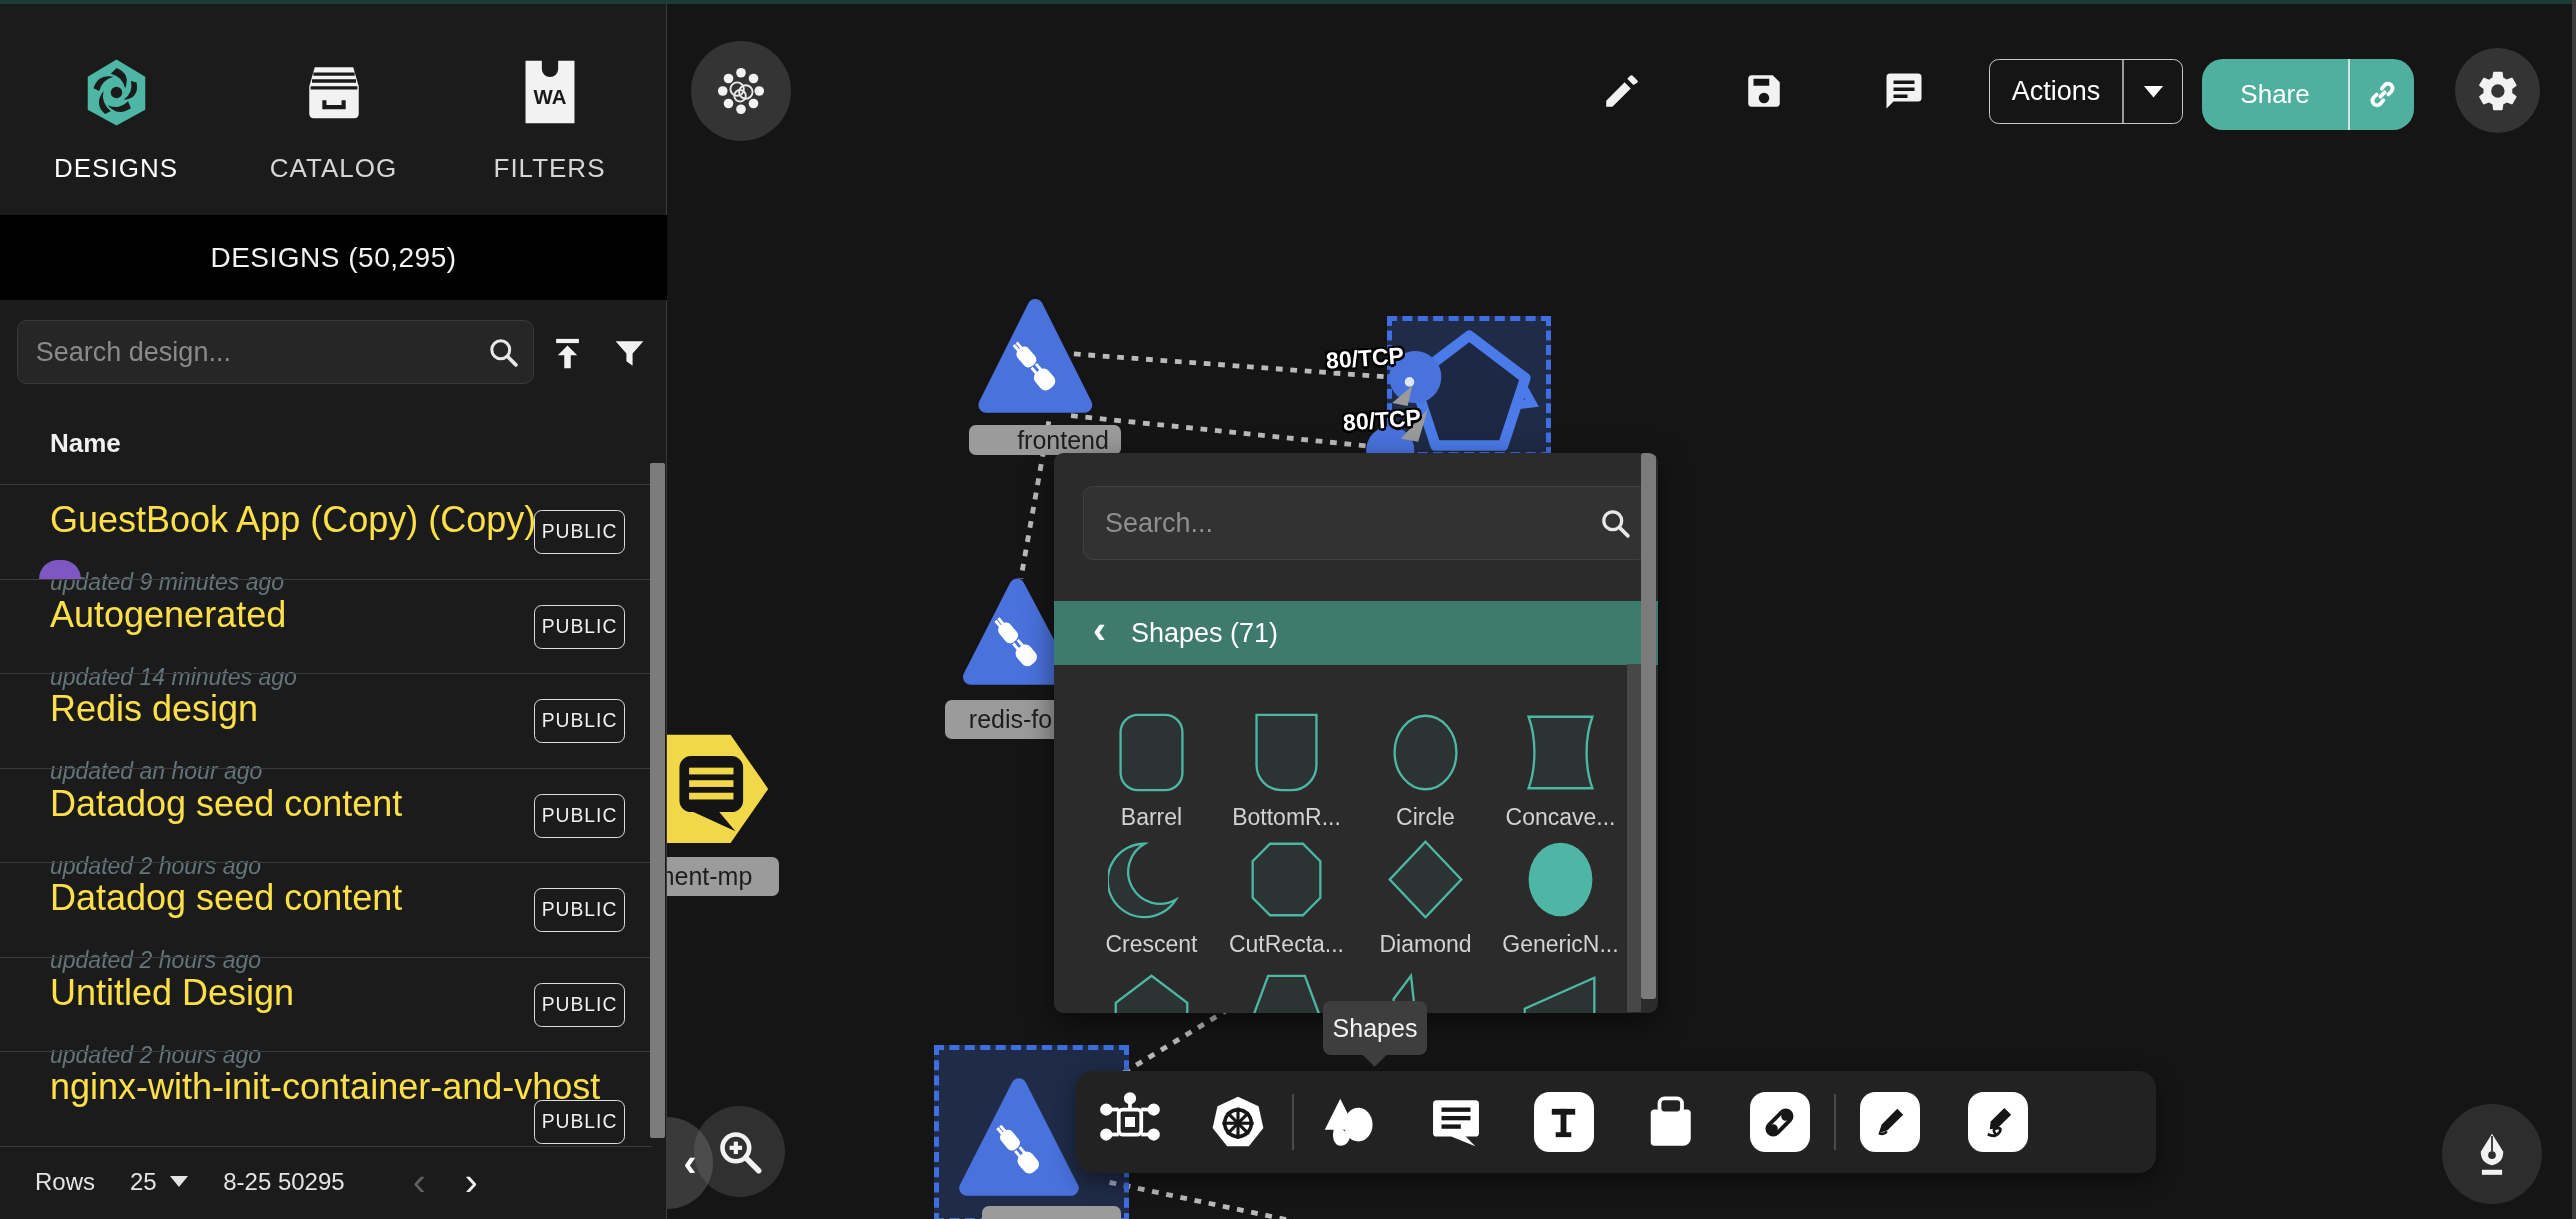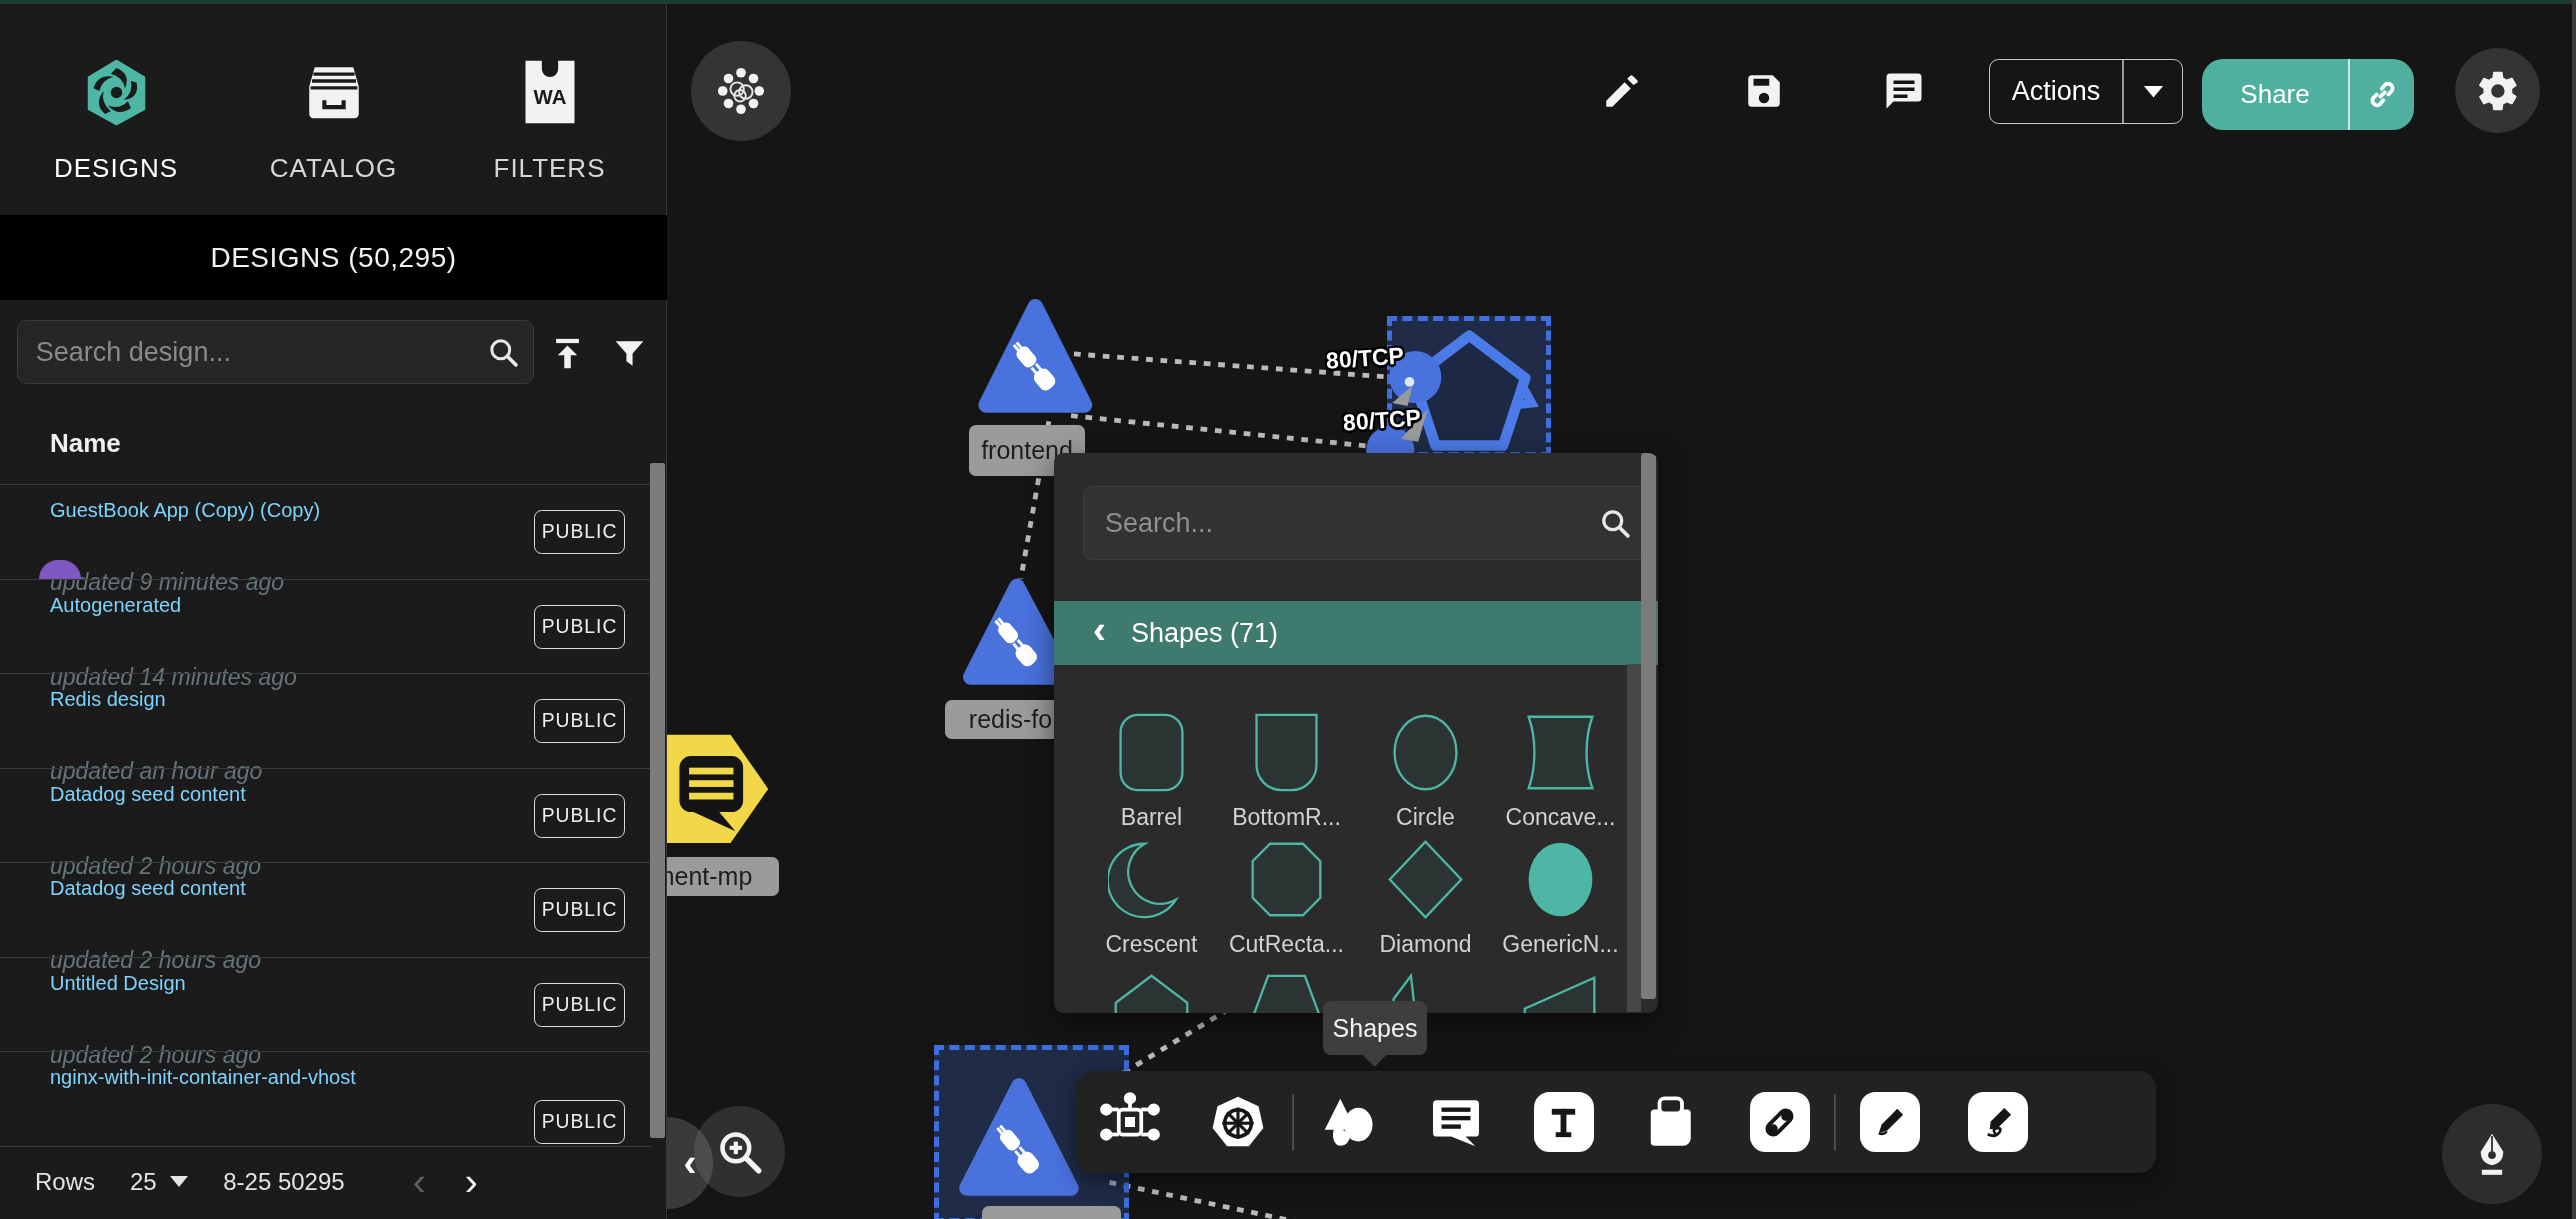--- a/index.html
+++ b/index.html
@@ -25,21 +25,21 @@
 
   #searchwrap{left:17.4px;top:320px;width:517px;height:64px;background:#262626;border:1.9px solid #3a3a3a;border-radius:9.6px;display:flex;align-items:center;box-sizing:border-box;}
   #searchwrap input{flex:1;background:transparent;border:none;outline:none;color:#cfcfcf;font-size:27px;padding:0 17.4px;font-family:"Liberation Sans",sans-serif;}
   #searchwrap input::placeholder{color:#8a8a8a;}
   .sb-ic{display:flex;align-items:center;justify-content:center;}
 
   #name-hdr{left:50px;top:428px;font-size:26px;font-weight:bold;color:#f0f0f0;}
 
   #rows{left:0;top:484px;width:652px;height:662px;overflow:hidden;}
   .row{position:absolute;left:0;width:652px;height:95px;border-top:1.9px solid #3b3b3b;box-sizing:border-box;cursor:pointer;}
-  .row .rname{position:absolute;left:50px;top:13.5px;font-size:20px;color:#7dd3fc;white-space:nowrap;}
+  .row .rname{position:absolute;left:50px;top:13.5px;font-size:36px;color:#fde047;white-space:nowrap;}
   .row .rsub{position:absolute;left:50px;top:52px;font-size:23px;font-style:italic;color:#64767c;margin-top:32px;}
   .row .badge{position:absolute;right:27px;top:25px;width:89px;height:42px;border:1.9px solid #dcdcdc;border-radius:7.7px;
               display:flex;align-items:center;justify-content:center;font-size:19.3px;color:#f0f0f0;letter-spacing:1px;}
   .row .badge.low{top:48px;}
   #avatar-peek{left:39px;top:560px;width:42px;height:19.3px;background:#7e57c2;border-radius:21px 21px 0 0;z-index:2;}
 
   #pagination{left:0;top:1146px;width:652px;height:69px;border-top:1.9px solid #3b3b3b;display:flex;align-items:center;font-size:24px;color:#e4e4e4;}
   #pagination .pg{margin-left:35px;display:flex;align-items:center;}
   #pg-prev{color:#5f5f5f;font-size:39px;margin-left:68px;}
   #pg-next{color:#efefef;font-size:39px;margin-left:39px;}
@@ -175,21 +175,21 @@
       <g>
         <rect x="704" y="784" width="66" height="58" rx="12" fill="#141414"></rect>
         <polygon points="742,838 762,862 714,840" fill="#141414"></polygon>
         <rect x="714" y="796" width="46" height="7" fill="#f2d848"></rect>
         <rect x="714" y="809" width="46" height="7" fill="#f2d848"></rect>
         <rect x="714" y="822" width="46" height="7" fill="#f2d848"></rect>
       </g>
     </g>
   </svg>
 
-  <div class="nlabel" style="left:969px;top:425px;width:116px;height:51px;">frontend</div>
+  <div class="nlabel" style="left:969px;top:425px;width:116px;height:30px;padding-left:36px;">frontend</div>
   <div class="nlabel" style="left:945px;top:700px;width:131px;height:39px;">redis-fo</div>
   <div class="nlabel" style="left:627px;top:857px;width:152px;height:39px;">ment-mp</div>
   <div class="nlabel" style="left:982px;top:1206px;width:139px;height:29px;"></div>
 
   <div class="edgelabel" style="left:1326px;top:345px;">80/TCP</div>
   <div class="edgelabel" style="left:1343px;top:407px;">80/TCP</div>
 
   <div id="nodebtn" class="abs circlebtn">
     <svg width="50" height="50" viewBox="0 0 52 52">
       <g fill="#f2f2f2">

